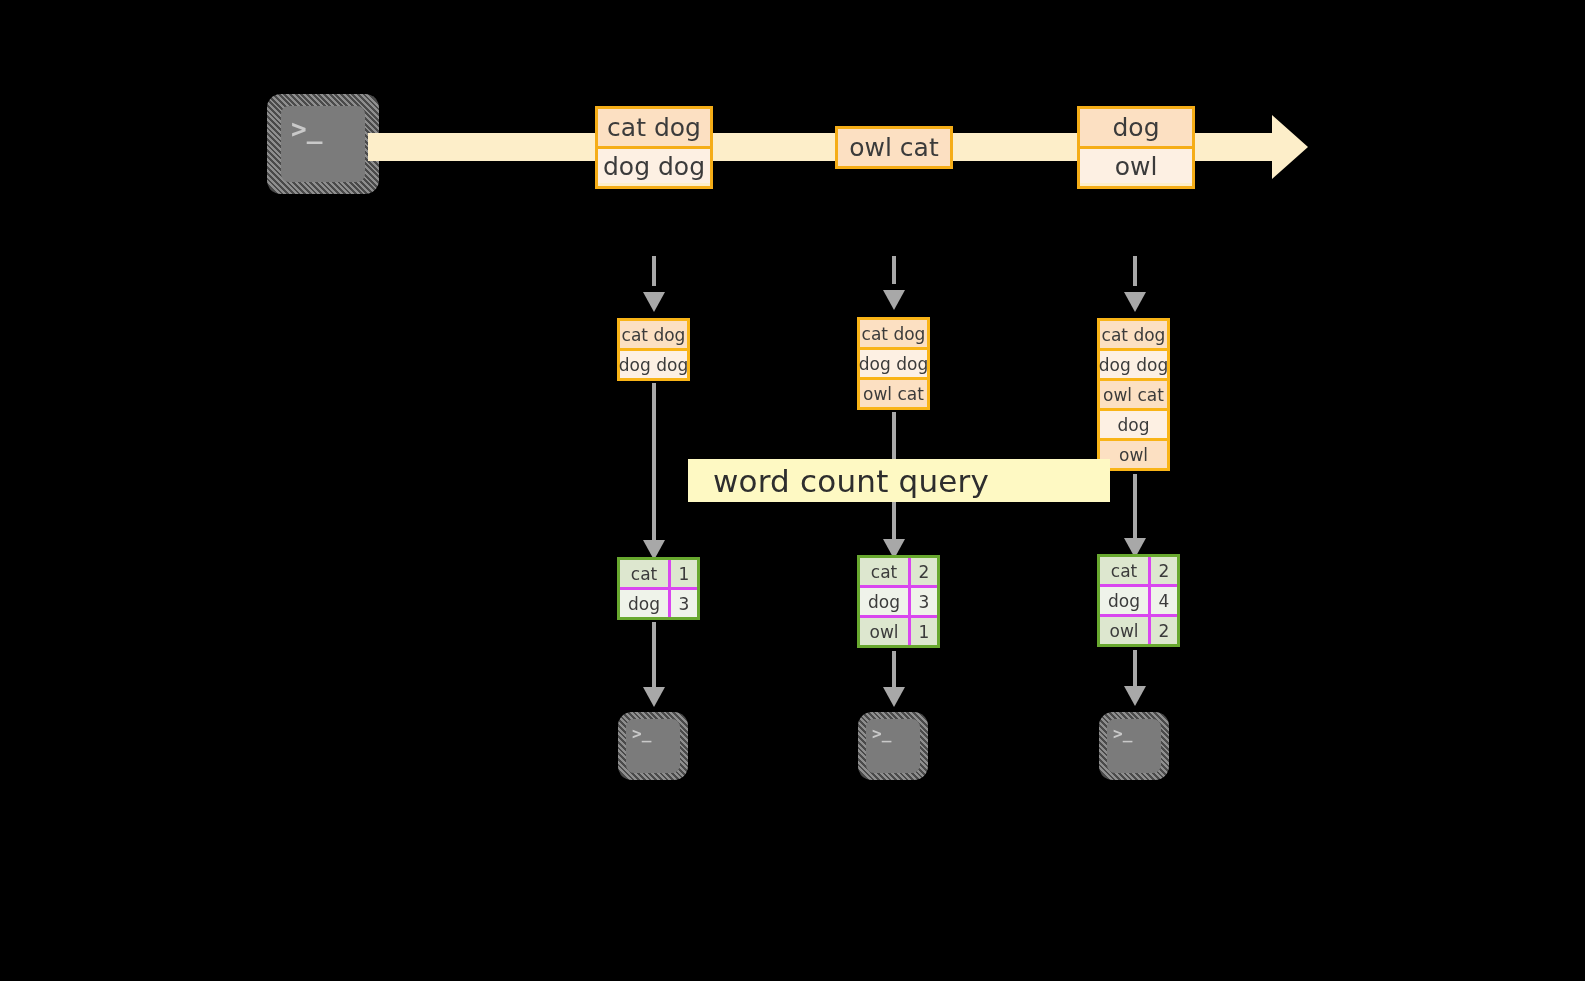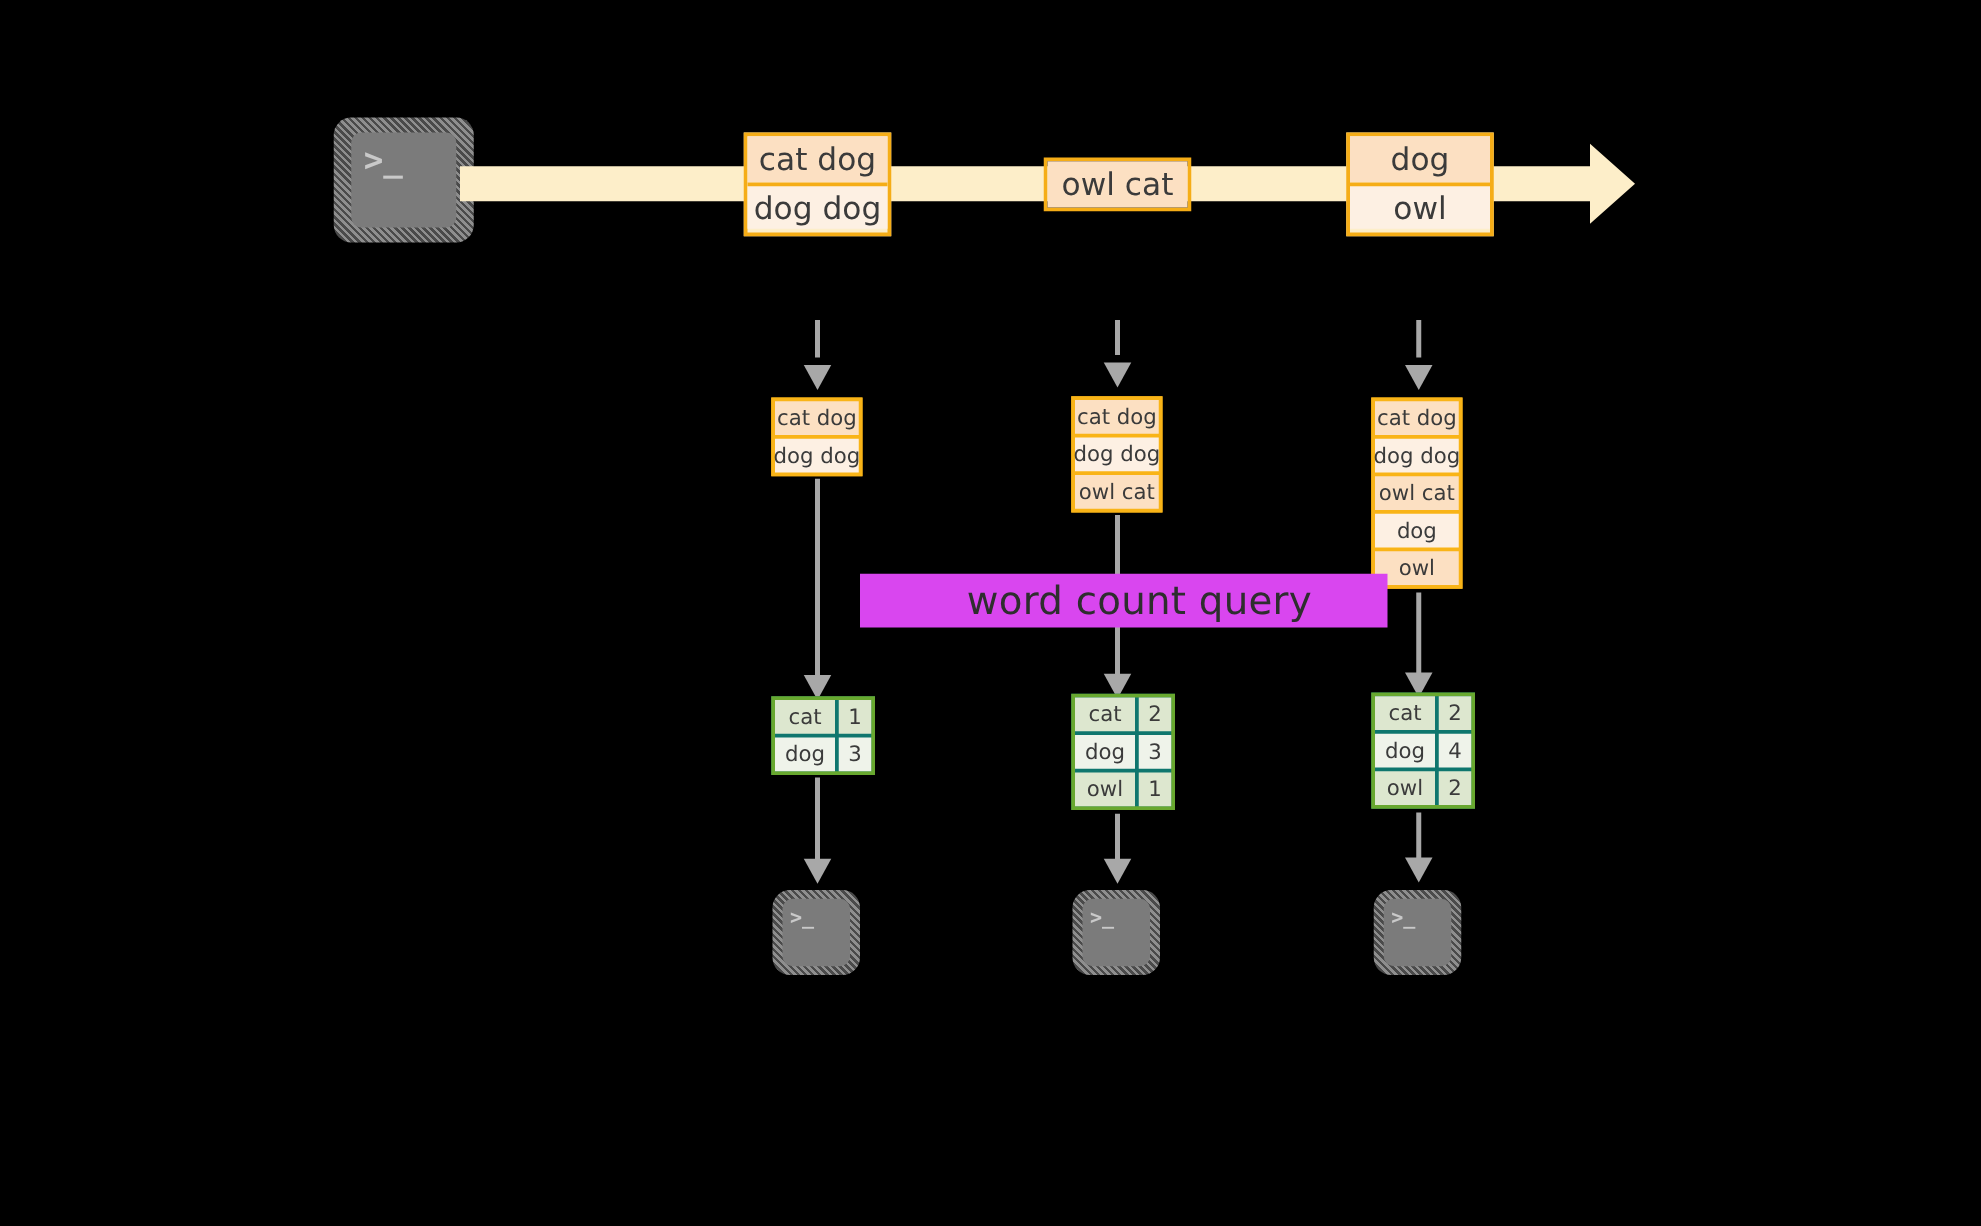--- a/index.html
+++ b/index.html
@@ -91,21 +91,21 @@
     color: #3b3b3b;
     white-space: nowrap;
   }
   .state-row.shade-a { background: #fce0c2; }
   .state-row.shade-b { background: #fdf0e3; }
 
   
   .count-table {
     position: absolute;
     border: 3px solid #68a82f;
-    background: #0f766e;
+    background: #d946ef;
     display: flex;
     flex-direction: column;
     gap: 3px;
     font-size: 17px;
   }
   .count-row {
     display: flex;
     gap: 3px;
     height: 27px;
   }
@@ -136,24 +136,24 @@
     position: absolute;
     width: 0; height: 0;
     border-left: 11px solid transparent;
     border-right: 11px solid transparent;
     border-top: 20px solid #a8a8a8;
   }
 
   
   .query-band {
     position: absolute;
-    background: #d946ef;
-    display: flex;
-    align-items: center;
-    justify-content: center;
+    background: #fef9c3;
+    display: flex;
+    align-items: center;
+    justify-content: flex-start;
     padding-left: 25px;
   }
   .query-label {
     font-size: 31px;
     color: #2e2e2e;
     white-space: nowrap;
     letter-spacing: 0.2px;
   }
 </style>
 </head>

